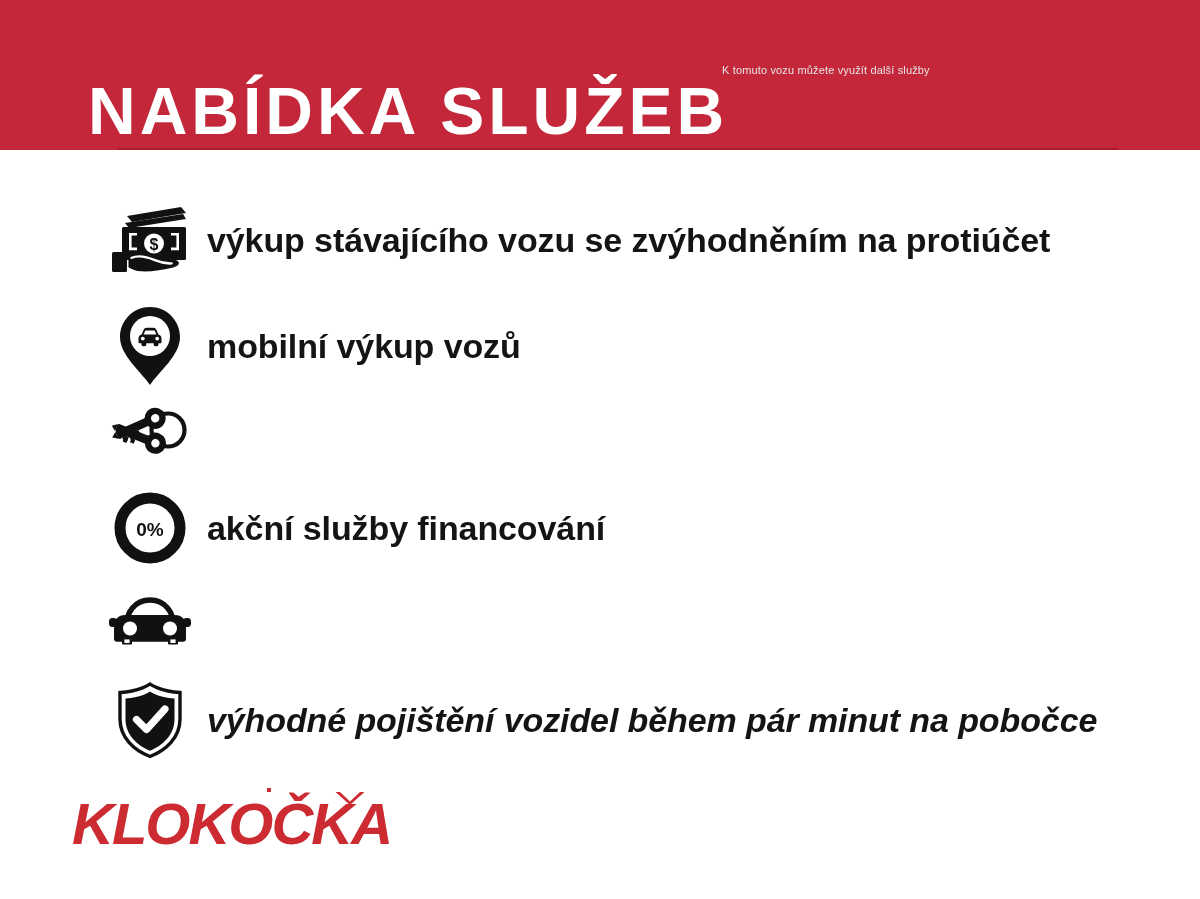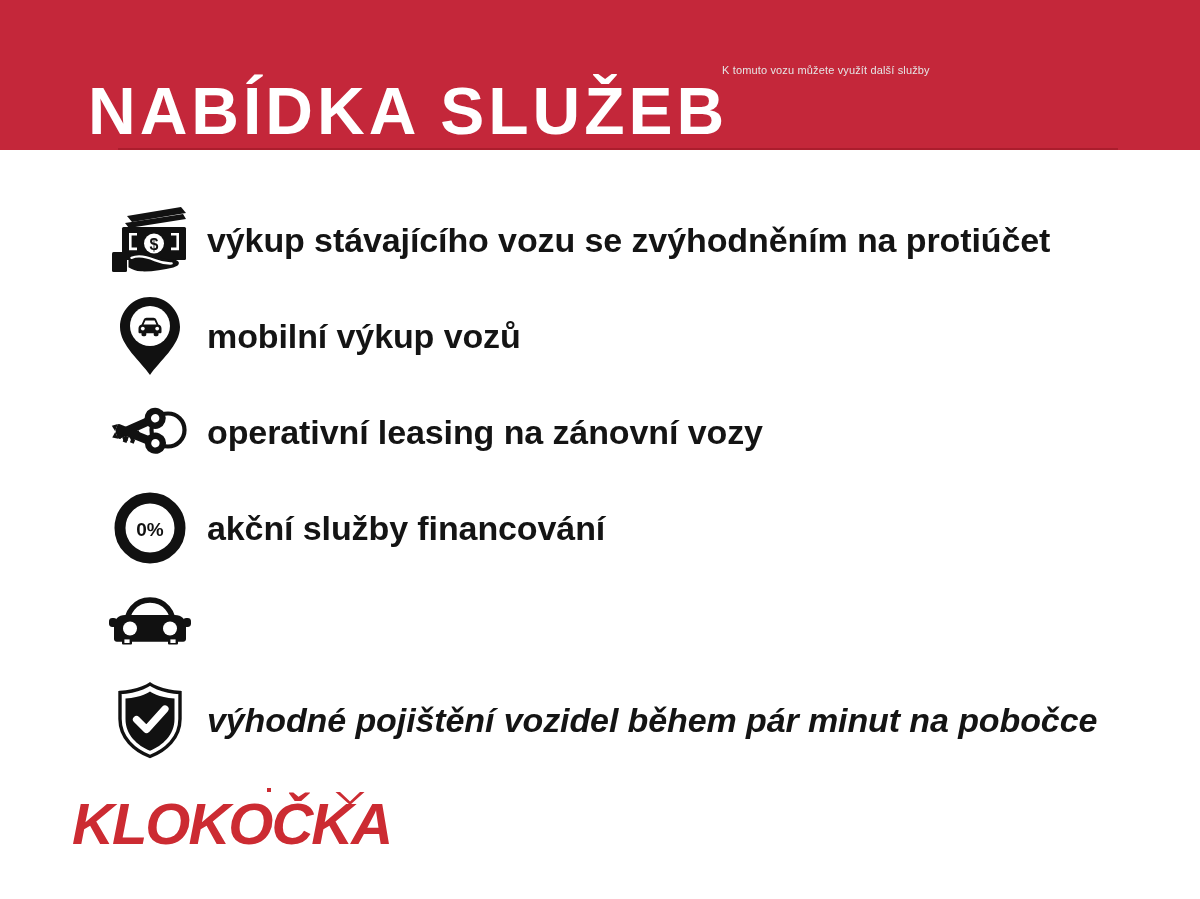--- a/index.html
+++ b/index.html
@@ -73,21 +73,21 @@
   }
   .service-row {
     position: absolute;
     left: 100px;
     width: 1060px;
     height: 96px;
     display: flex;
     align-items: center;
   }
   .service-row:nth-child(1) { top: 42px; }
-  .service-row:nth-child(2) { top: 138px; }
+  .service-row:nth-child(2) { top: 148px; }
   .service-row:nth-child(3) { top: 234px; }
   .service-row:nth-child(4) { top: 330px; }
   .service-row:nth-child(5) { top: 426px; }
   .service-row:nth-child(6) { top: 522px; font-style: italic; }
 
   .service-icon {
     width: 100px;
     min-width: 100px;
     height: 84px;
     display: flex;
@@ -197,21 +197,20 @@
           <rect x="10" y="40.5" width="38" height="8.5" rx="2" fill="#111111"></rect>
           <path d="M10 41 L5 44.8 L10 48.6 Z" fill="#111111"></path>
           <rect x="14" y="49" width="4" height="5" fill="#111111"></rect>
           <rect x="21" y="49" width="4" height="6.4" fill="#111111"></rect>
           <rect x="28" y="49" width="4" height="4.4" fill="#111111"></rect>
           <circle cx="52" cy="44.8" r="10.6" fill="#111111"></circle>
           <circle cx="52" cy="44.8" r="4.2" fill="#ffffff"></circle>
         </g>
       </svg>
     </div>
-    <div class="service-label">operativní leasing na zánovní vozy</div>
   </div>
 
   <div class="service-row">
     <div class="service-icon">
       <svg width="74" height="74" viewBox="0 0 74 74" fill="none" xmlns="http://www.w3.org/2000/svg">
         <circle cx="37" cy="37" r="30" stroke="#111111" stroke-width="11" fill="none"></circle>
         <text x="37" y="44.5" font-family="'Liberation Sans', sans-serif" font-size="19" font-weight="700" fill="#111111" text-anchor="middle">0%</text>
       </svg>
     </div>
     <div class="service-label">akční služby financování</div>

